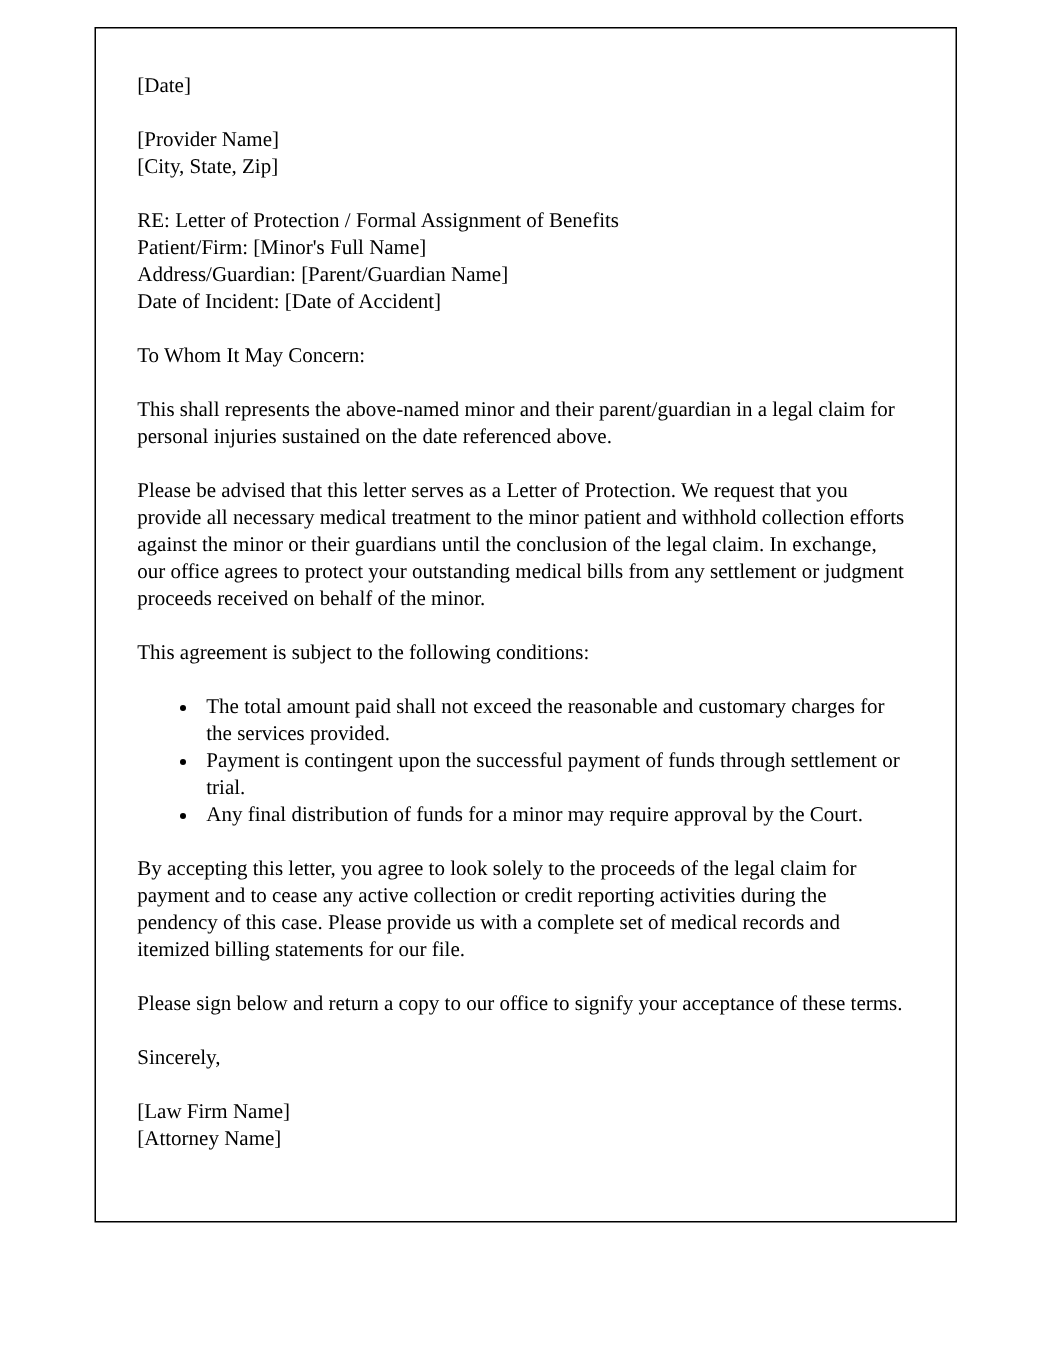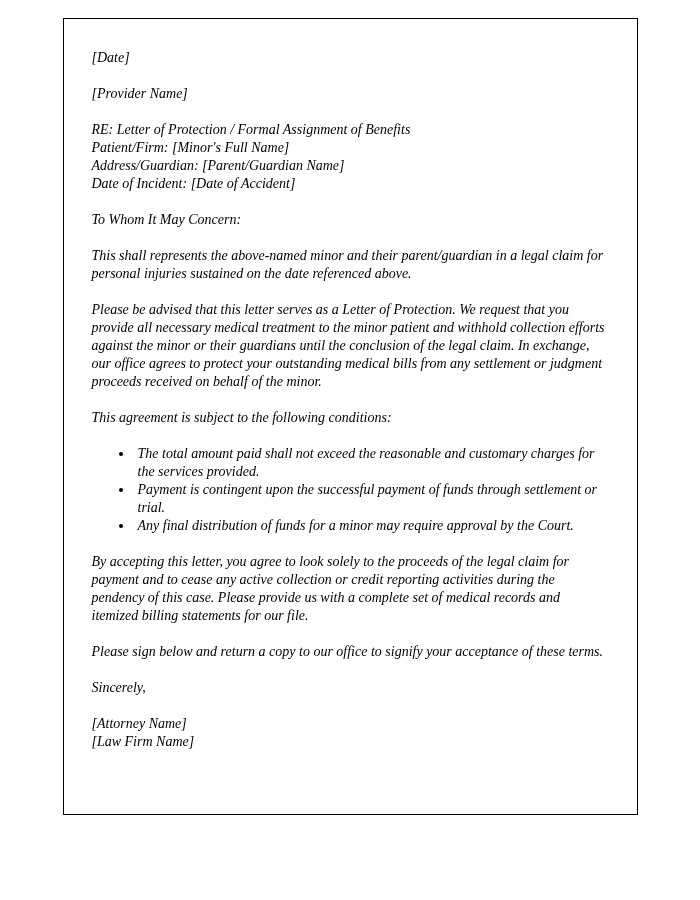--- a/index.html
+++ b/index.html
@@ -10,21 +10,20 @@
     height: 900px;
     font-family: "Liberation Serif", "DejaVu Serif", serif;
   }
   .page {
     box-sizing: border-box;
     width: 575px;
     height: 797px;
     margin: 18px auto 0 auto;
     border: 1px solid #000000;
     background: #ffffff;
-    font-style: italic;
   }
   .content {
     box-sizing: border-box;
     padding: 30px 30px 0 28px;
     color: #000000;
     font-size: 14px;
     line-height: 18px;
   }
   .block {
     margin: 0 0 18px 0;
@@ -48,20 +47,21 @@
 
 <div class="page">
   <div class="content">
 
     <div class="block">
       <div class="line">[Date]</div>
     </div>
 
     <div class="block">
       <div class="line">[Provider Name]</div>
+      <div class="line">[City, State, Zip]</div>
     </div>
 
     <div class="block">
       <div class="line">RE: Letter of Protection / Formal Assignment of Benefits</div>
       <div class="line">Patient/Firm: [Minor's Full Name]</div>
       <div class="line">Address/Guardian: [Parent/Guardian Name]</div>
       <div class="line">Date of Incident: [Date of Accident]</div>
     </div>
 
     <div class="block">
@@ -92,18 +92,18 @@
 
     <div class="block">
       <p>Please sign below and return a copy to our office to signify your acceptance of these terms.</p>
     </div>
 
     <div class="block">
       <div class="line">Sincerely,</div>
     </div>
 
     <div class="block">
+      <div class="line">[Law Firm Name]</div>
       <div class="line">[Attorney Name]</div>
-      <div class="line">[Law Firm Name]</div>
     </div>
 
   </div>
 </div>
 
 </body></html>

